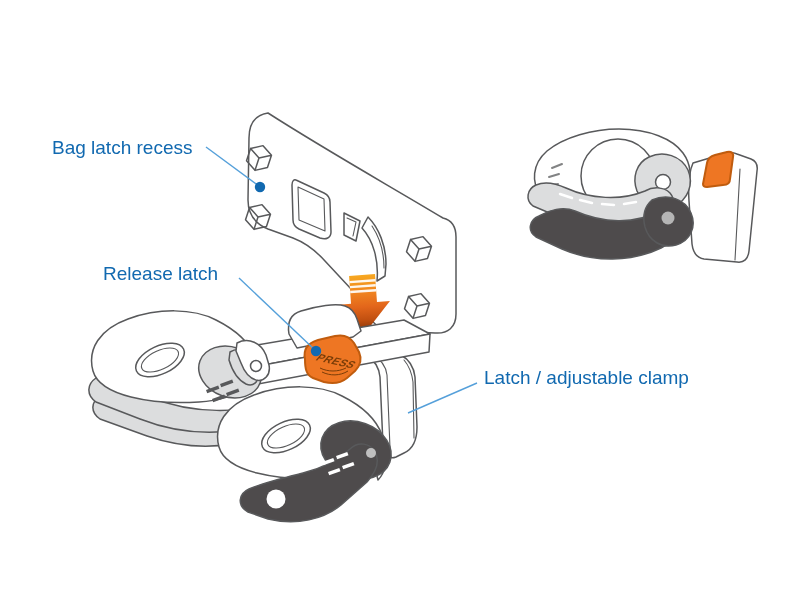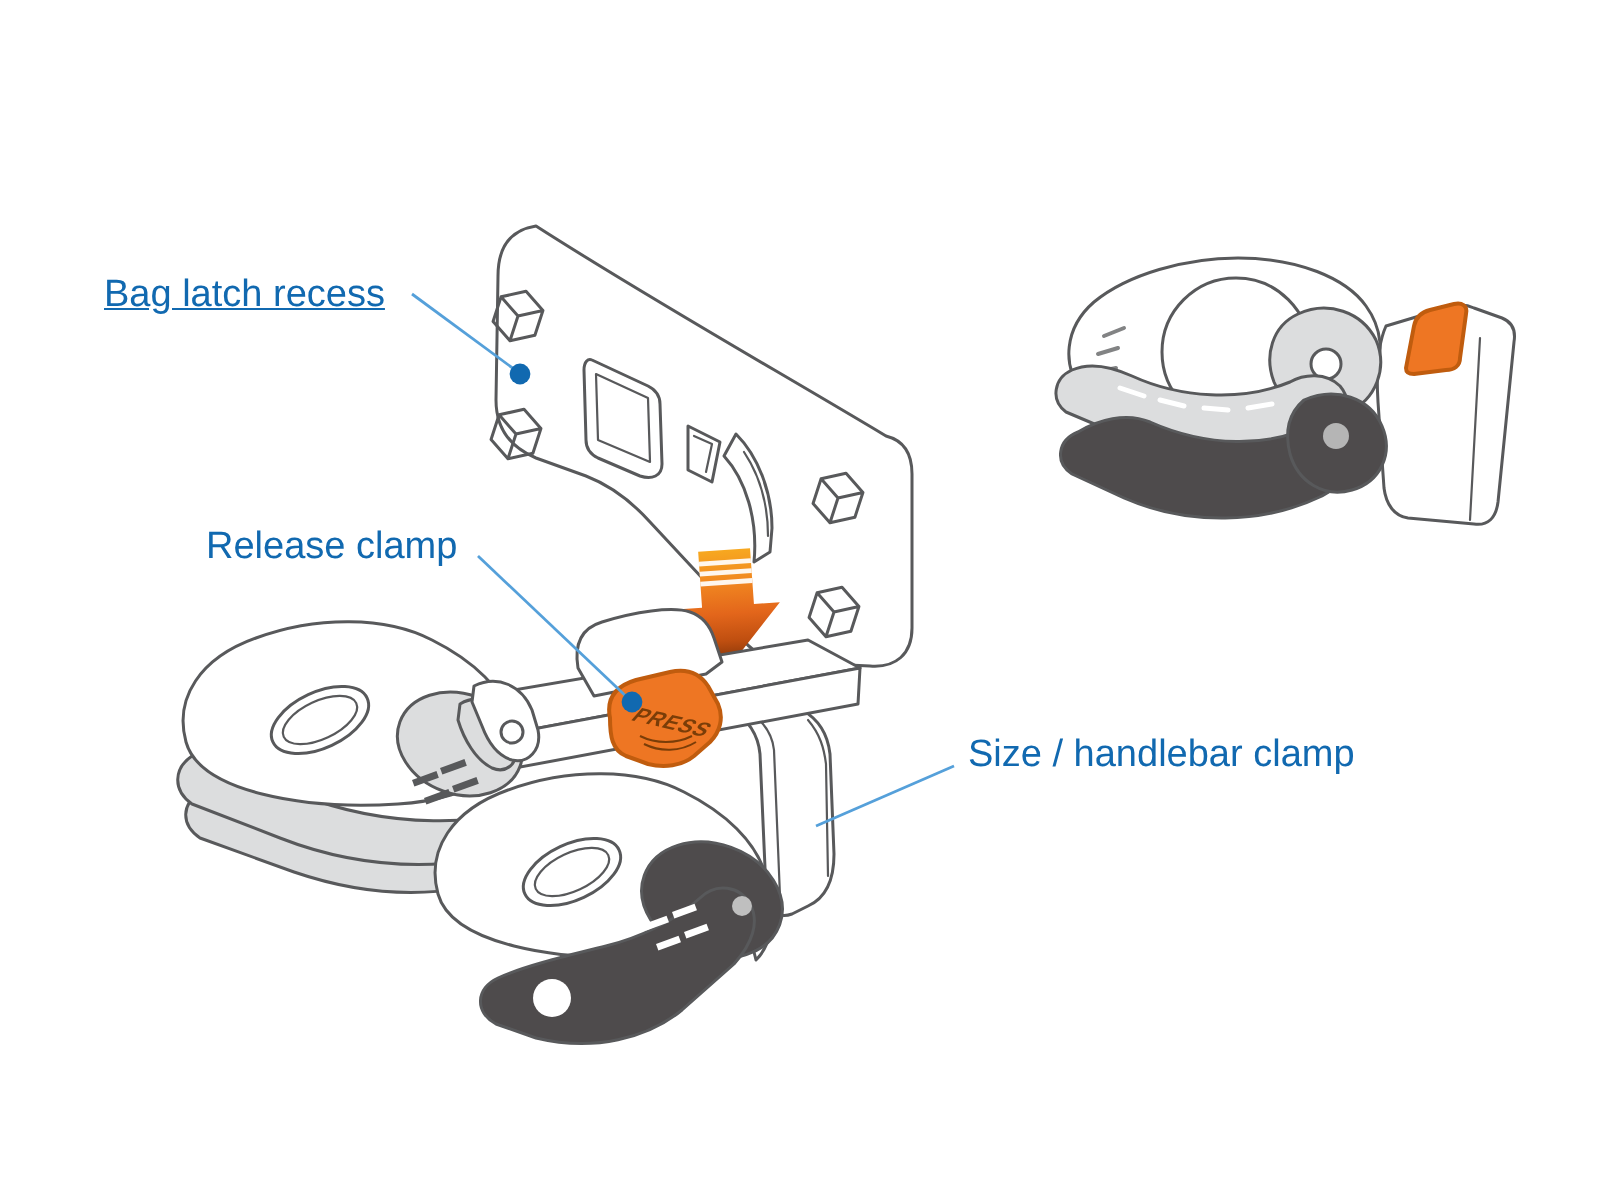--- a/index.html
+++ b/index.html
@@ -201,19 +201,19 @@
 
   <g>
     <line class="leader" x1="206" y1="147" x2="259" y2="186"></line>
     <circle class="dot" cx="260" cy="187" r="5.2"></circle>
     <line class="leader" x1="239" y1="278" x2="315" y2="350"></line>
     <circle class="dot" cx="316" cy="351" r="5.2"></circle>
     <line class="leader" x1="408" y1="413" x2="477" y2="383"></line>
   </g>
 </svg>
 
-  <div class="lbl" style="left:52px;top:136px;text-decoration:underline;">Bag latch recess</div>
-
-  <div class="lbl" style="left:103px;top:262px;">Release clamp</div>
-
-
-  <div class="lbl" style="left:484px;top:366px;">Size / handlebar clamp</div>
+  <div class="lbl" style="left:52px;top:136px;">Bag latch recess</div>
+
+  <div class="lbl" style="left:103px;top:262px;">Release latch</div>
+
+
+  <div class="lbl" style="left:484px;top:366px;">Latch / adjustable clamp</div>
 </div>
 
 </body></html>

